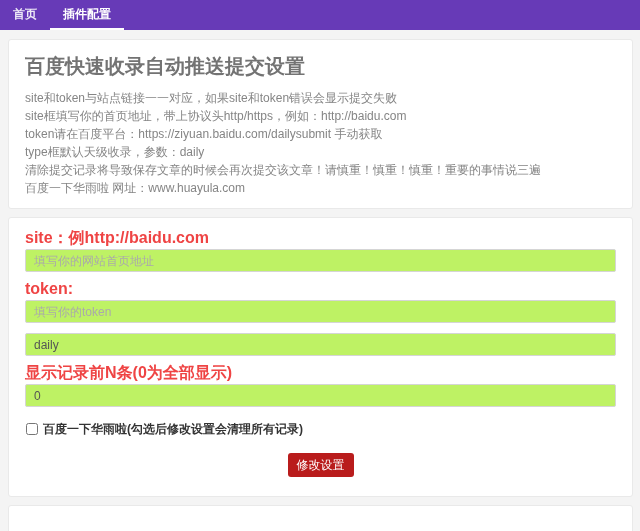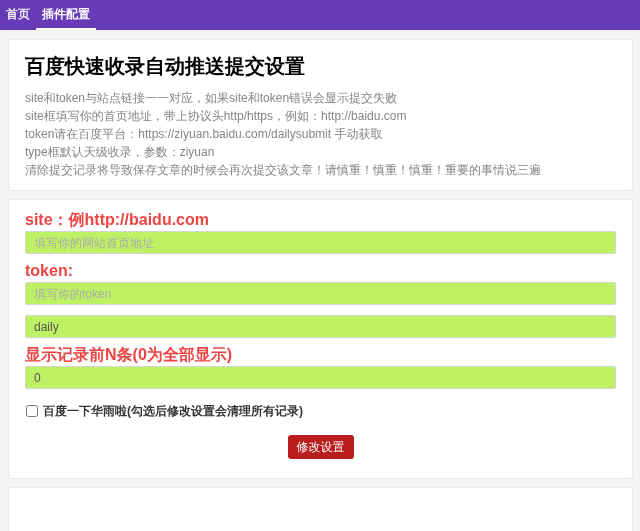--- a/index.html
+++ b/index.html
@@ -9,37 +9,37 @@
     font-family:"Liberation Sans","DejaVu Sans",sans-serif;
     -webkit-font-smoothing:antialiased;
   }
   
   .topbar{
     height:30px;background:#673ab7;display:flex;align-items:stretch;
     padding-left:0;
   }
   .tab{
     display:flex;align-items:center;justify-content:center;
-    padding:0 6px;font-size:12px;color:rgba(255,255,255,.88);
+    padding:0 13px;font-size:12px;color:rgba(255,255,255,.88);
     cursor:pointer;border-bottom:2px solid transparent;box-sizing:border-box;
     font-weight:bold;
   }
   .tab.active{color:#fff;border-bottom:2px solid #ffffff;}
   
   .page{padding:9px 7px 0 8px;}
   .card{
     background:#fff;border:1px solid #e9e9e9;border-radius:3px;
     margin-bottom:8px;box-sizing:border-box;
   }
   .card.intro{padding:13px 16px 11px 16px;}
   .card.form{padding:13px 16px 10px 16px;}
   .card.table-card{padding:8px 12px;height:80px;}
   
   .page-title{
-    font-size:20px;line-height:26px;color:#000000;font-weight:600;
+    font-size:20px;line-height:26px;color:#737373;font-weight:600;
     margin:0 0 10px 0;
   }
   .desc-line{
     font-size:12px;line-height:18px;color:#858585;margin:0;
   }
   
   .field{margin-bottom:10px;}
   .field-label{
     display:block;font-size:16px;line-height:13px;color:#ef4444;
     font-weight:bold;margin:0 0 5px 0;
@@ -71,22 +71,23 @@
   <div class="tab active">插件配置</div>
 </div>
 
 <div class="page">
 
   <div class="card intro">
     <h1 class="page-title">百度快速收录自动推送提交设置</h1>
     <p class="desc-line">site和token与站点链接一一对应，如果site和token错误会显示提交失败</p>
     <p class="desc-line">site框填写你的首页地址，带上协议头http/https，例如：http://baidu.com</p>
     <p class="desc-line">token请在百度平台：https://ziyuan.baidu.com/dailysubmit 手动获取</p>
-    <p class="desc-line">type框默认天级收录，参数：ziyuan</p>
+    <p class="desc-line">type框默认天级收录，参数：daily</p>
     <p class="desc-line">清除提交记录将导致保存文章的时候会再次提交该文章！请慎重！慎重！慎重！重要的事情说三遍</p>
+    <p class="desc-line">百度一下华雨啦 网址：www.huayula.com</p>
   </div>
 
   <div class="card form">
 
     <div class="field">
       <label class="field-label">site：例http://baidu.com</label>
       <input class="text-input" type="text" placeholder="填写你的网站首页地址" style="">
     </div>
 
     <div class="field">

